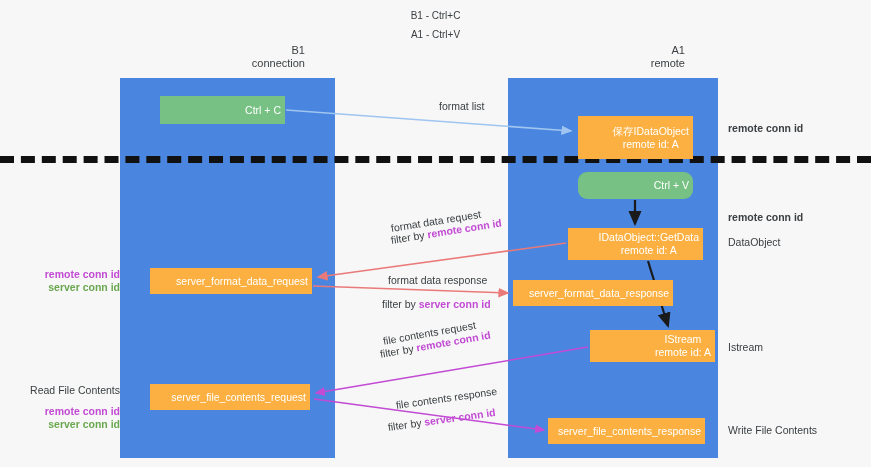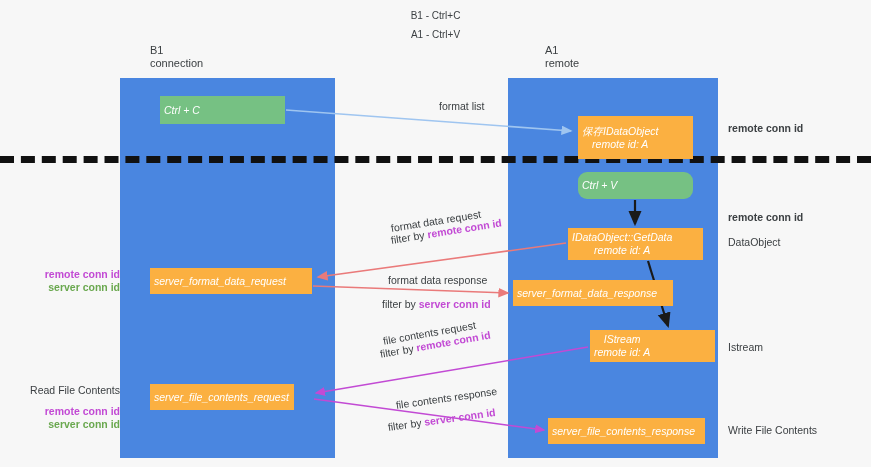--- a/index.html
+++ b/index.html
@@ -19,54 +19,53 @@
     left:0;top:6px;width:871px;text-align:center;
     font-size:10px;line-height:19px;color:#3c4043;
   }
 
   
   .lane{background:#4a86e0;}
   #lane-b1{left:120px;top:78px;width:215px;height:380px;}
   #lane-a1{left:508px;top:78px;width:210px;height:380px;}
 
   .lane-head{
-    text-align:left;font-size:11px;line-height:13px;color:#3c4043;
+    text-align:right;font-size:11px;line-height:13px;color:#3c4043;
   }
   #head-b1{left:150px;top:44px;width:155px;}
   #head-a1{left:545px;top:44px;width:140px;}
 
   
   #divider{
     left:0;top:156px;width:871px;height:0;
     border-top:7px dashed #111111;
   }
 
   
   .node{
     box-sizing:border-box;
-    display:flex;align-items:center;justify-content:flex-start;
+    display:flex;align-items:center;justify-content:flex-end;
     text-align:center;
     font-size:10.5px;line-height:13px;
     color:#ffffff;
     padding:2px 4px;
-    font-style:italic;
   }
   .green{background:#76c183;}
   .orange{background:#fbb041;}
   .node .l2{display:block;}
 
   
   #n-ctrlc   {left:160px;top:96px;width:125px;height:28px;}
   #n-dataobj {left:578px;top:116px;width:115px;height:43px;}
   #n-ctrlv   {left:578px;top:172px;width:115px;height:27px;border-radius:9px;}
   #n-getdata {left:568px;top:228px;width:135px;height:32px;}
   #n-sfdreq  {left:150px;top:268px;width:162px;height:26px;}
   #n-sfdresp {left:513px;top:280px;width:160px;height:26px;}
   #n-istream {left:590px;top:330px;width:125px;height:32px;}
-  #n-sfcreq  {left:150px;top:384px;width:144px;height:26px;}
+  #n-sfcreq  {left:150px;top:384px;width:160px;height:26px;}
   #n-sfcresp {left:548px;top:418px;width:157px;height:26px;}
 
   
   .anno{font-size:10.5px;line-height:13px;color:#3c4043;white-space:nowrap;}
   .purple{color:#c24ad4;font-weight:bold;}
   .green-t{color:#6aa84f;font-weight:bold;}
   .rot-a{transform:rotate(-9deg);transform-origin:left top;}
   .rot-c{transform:rotate(-10deg);transform-origin:left top;}
   .rot-d{transform:rotate(-8deg);transform-origin:left top;}
 

